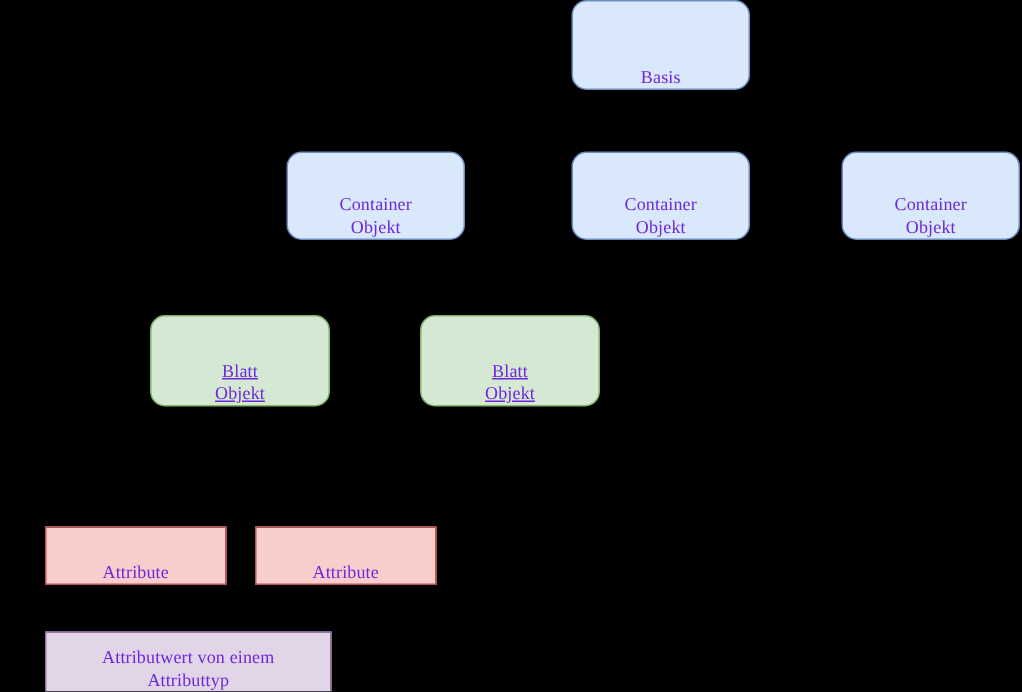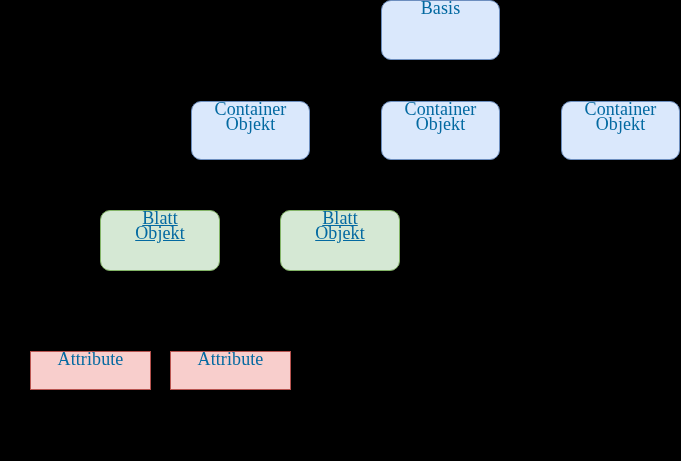--- a/index.html
+++ b/index.html
@@ -13,25 +13,25 @@
     width: 681px;
     height: 461px;
     background: #000000;
     overflow: hidden;
     font-family: "Liberation Serif", "DejaVu Serif", serif;
   }
   .node {
     position: absolute;
     box-sizing: border-box;
     display: flex;
-    align-items: flex-start;
+    align-items: flex-end;
     justify-content: center;
     text-align: center;
-    color: #0369a1;
-    font-size: 18px;
+    color: #6d28d9;
+    font-size: 12px;
     line-height: 15px;
     letter-spacing: 0.1px;
     white-space: pre-line;
     border-style: solid;
     border-width: 1px;
   }
   .node.rounded { border-radius: 10px; }
   .node.sharp   { border-radius: 0; }
 
   .type-basis,
@@ -63,13 +63,15 @@
     <div class="node rounded type-container" style="left: 381px; top: 101px; width: 119px; height: 59px;"><span>Container
 Objekt</span></div>
     <div class="node rounded type-container" style="left: 561px; top: 101px; width: 119px; height: 59px;"><span>Container
 Objekt</span></div>
     <div class="node rounded type-blatt" style="left: 100px; top: 210px; width: 120px; height: 61px;"><span>Blatt
 Objekt</span></div>
     <div class="node rounded type-blatt" style="left: 280px; top: 210px; width: 120px; height: 61px;"><span>Blatt
 Objekt</span></div>
     <div class="node sharp type-attribute" style="left: 30px; top: 351px; width: 121px; height: 39px;"><span>Attribute</span></div>
     <div class="node sharp type-attribute" style="left: 170px; top: 351px; width: 121px; height: 39px;"><span>Attribute</span></div>
+    <div class="node sharp type-attributwert" style="left: 30px; top: 421px; width: 191px; height: 41px;"><span>Attributwert von einem
+Attributtyp</span></div>
   </div>
 
 </body></html>

